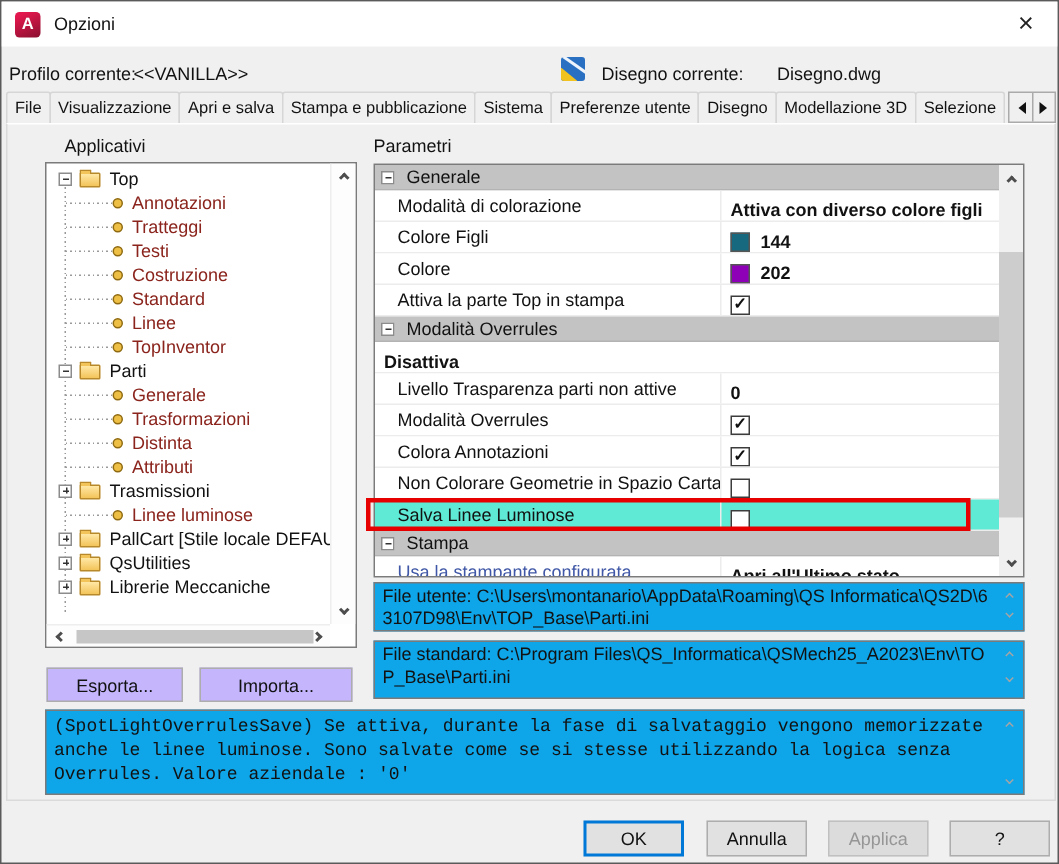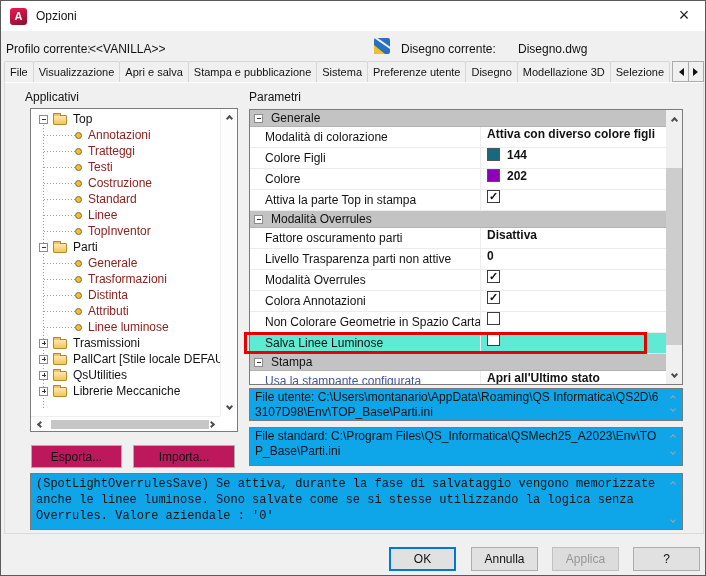--- a/index.html
+++ b/index.html
@@ -57,34 +57,34 @@
   .tree-hscroll{position:absolute;left:0;right:17px;bottom:0;height:15px;background:#fdfdfd;border-top:1px solid #eee;}
   .sb-btn{position:absolute;display:flex;align-items:center;justify-content:center;}
   .chv{display:inline-block;width:5px;height:5px;border-right:2px solid #4d4d4d;border-bottom:2px solid #4d4d4d;}
   .chv.up{transform:rotate(-135deg);margin-top:3px;}
   .chv.down{transform:rotate(45deg);margin-bottom:3px;}
   .chv.left{transform:rotate(135deg);margin-left:3px;}
   .chv.right{transform:rotate(-45deg);margin-right:3px;}
   .chv.sm{width:4px;height:4px;border-width:1.5px;border-color:#a5a5a5;}
   .hthumb{position:absolute;left:20px;top:3px;width:158px;height:9px;background:#c6c6c6;}
   
-  .btn{position:absolute;height:23px;background:#be185d;border:1px solid #adadad;display:flex;align-items:center;justify-content:center;}
+  .btn{position:absolute;height:23px;background:#c4b5fd;border:1px solid #adadad;display:flex;align-items:center;justify-content:center;}
   .btn-esporta{left:26px;top:362px;width:91px;}
   .btn-importa{left:128px;top:362px;width:102px;}
   
   .grid{position:absolute;left:244px;top:26px;width:434px;height:276px;background:#fff;border:1px solid #7b7b7b;overflow:hidden;}
   .grid-content{position:absolute;left:0;top:0;width:416px;bottom:0;overflow:hidden;}
   .ghead{height:17px;background:#c3c3c3;display:flex;align-items:center;border-bottom:1px solid #b3b3b3;}
   .ghead .ebox{margin-left:4px;background:#fff;}
   .glabel{margin-left:8px;}
   .prow{height:21px;display:flex;align-items:stretch;border-bottom:1px solid #ececec;background:#fff;}
   .prow.shaded{background:#5eead4;}
   .plabel{width:231px;flex:none;display:flex;align-items:center;padding-left:15px;border-right:1px solid #ececec;overflow:hidden;white-space:nowrap;}
   .plabel.link{color:#3f57a6;}
-  .pval{flex:1;display:flex;align-items:flex-start;padding-left:6px;overflow:hidden;white-space:nowrap;}
+  .pval{flex:1;display:flex;align-items:flex-end;padding-left:6px;overflow:hidden;white-space:nowrap;}
   .pvalue{font-weight:bold;}
   .swatch{width:13px;height:13px;border:1px solid #555;margin-right:7px;flex:none;}
   .cbox{position:relative;width:13px;height:13px;background:#fff;border:1px solid #3c3c3c;flex:none;
     display:flex;align-items:center;justify-content:center;font-size:11px;line-height:11px;font-weight:bold;color:#101010;}
   .grid-vscroll{position:absolute;right:0;top:0;width:16px;bottom:0;background:#f0f0f0;}
   .vthumb{position:absolute;left:0;right:0;top:58px;height:177px;background:#cdcdcd;}
   
   .red-rect{position:absolute;left:239px;top:249px;width:403px;height:22px;border:3px solid #e60000;z-index:50;pointer-events:none;}
   
   .infobox{position:absolute;background:#0ea5e9;border:1px solid #7a7a7a;padding:1px 20px 1px 5px;
@@ -138,21 +138,21 @@
           <span class="tri-l"></span>
         </span>
       <span class="tab-arrow">
           <span class="tri-r"></span>
         </span>
     </div>
   </div>
 
   <div class="page">
 
-    <span class="section-label" style="left:20px;top:7px;">Applicativi</span>
+    <span class="section-label" style="left:38px;top:7px;">Applicativi</span>
 
     <div class="tree">
       <div class="tree-content">
         <div class="vline"></div>
         <div id="tree-rows">
             <div class="trow">
               <span class="ebox"></span>
               <span class="folder"></span>
               <span class="tlabel">Top</span>
             </div>
@@ -210,28 +210,28 @@
               <span class="stub"></span>
               <span class="bullet"></span>
               <span class="tlabel leafl">Distinta</span>
             </div>
             <div class="trow">
               <span class="stub"></span>
               <span class="bullet"></span>
               <span class="tlabel leafl">Attributi</span>
             </div>
             <div class="trow">
+              <span class="ebox plus"></span>
+              <span class="folder"></span>
+              <span class="tlabel">Trasmissioni</span>
+            </div>
+            <div class="trow">
               <span class="stub"></span>
               <span class="bullet"></span>
               <span class="tlabel leafl">Linee luminose</span>
-            </div>
-            <div class="trow">
-              <span class="ebox plus"></span>
-              <span class="folder"></span>
-              <span class="tlabel">Trasmissioni</span>
             </div>
             <div class="trow">
               <span class="ebox plus"></span>
               <span class="folder"></span>
               <span class="tlabel">PallCart [Stile locale DEFAULT_</span>
             </div>
             <div class="trow">
               <span class="ebox plus"></span>
               <span class="folder"></span>
               <span class="tlabel">QsUtilities</span>
@@ -297,21 +297,20 @@
             <span class="plabel">Attiva la parte Top in stampa</span>
             <span class="pval">
               <span class="cbox">✓</span>
             </span>
           </div>
           <div class="ghead">
             <span class="ebox"></span>
             <span class="glabel">Modalità Overrules</span>
           </div>
           <div class="prow">
-            <span class="plabel">Fattore oscuramento parti</span>
             <span class="pval">
               <span class="pvalue">Disattiva</span>
             </span>
           </div>
           <div class="prow">
             <span class="plabel">Livello Trasparenza parti non attive</span>
             <span class="pval">
               <span class="pvalue">0</span>
             </span>
           </div>

